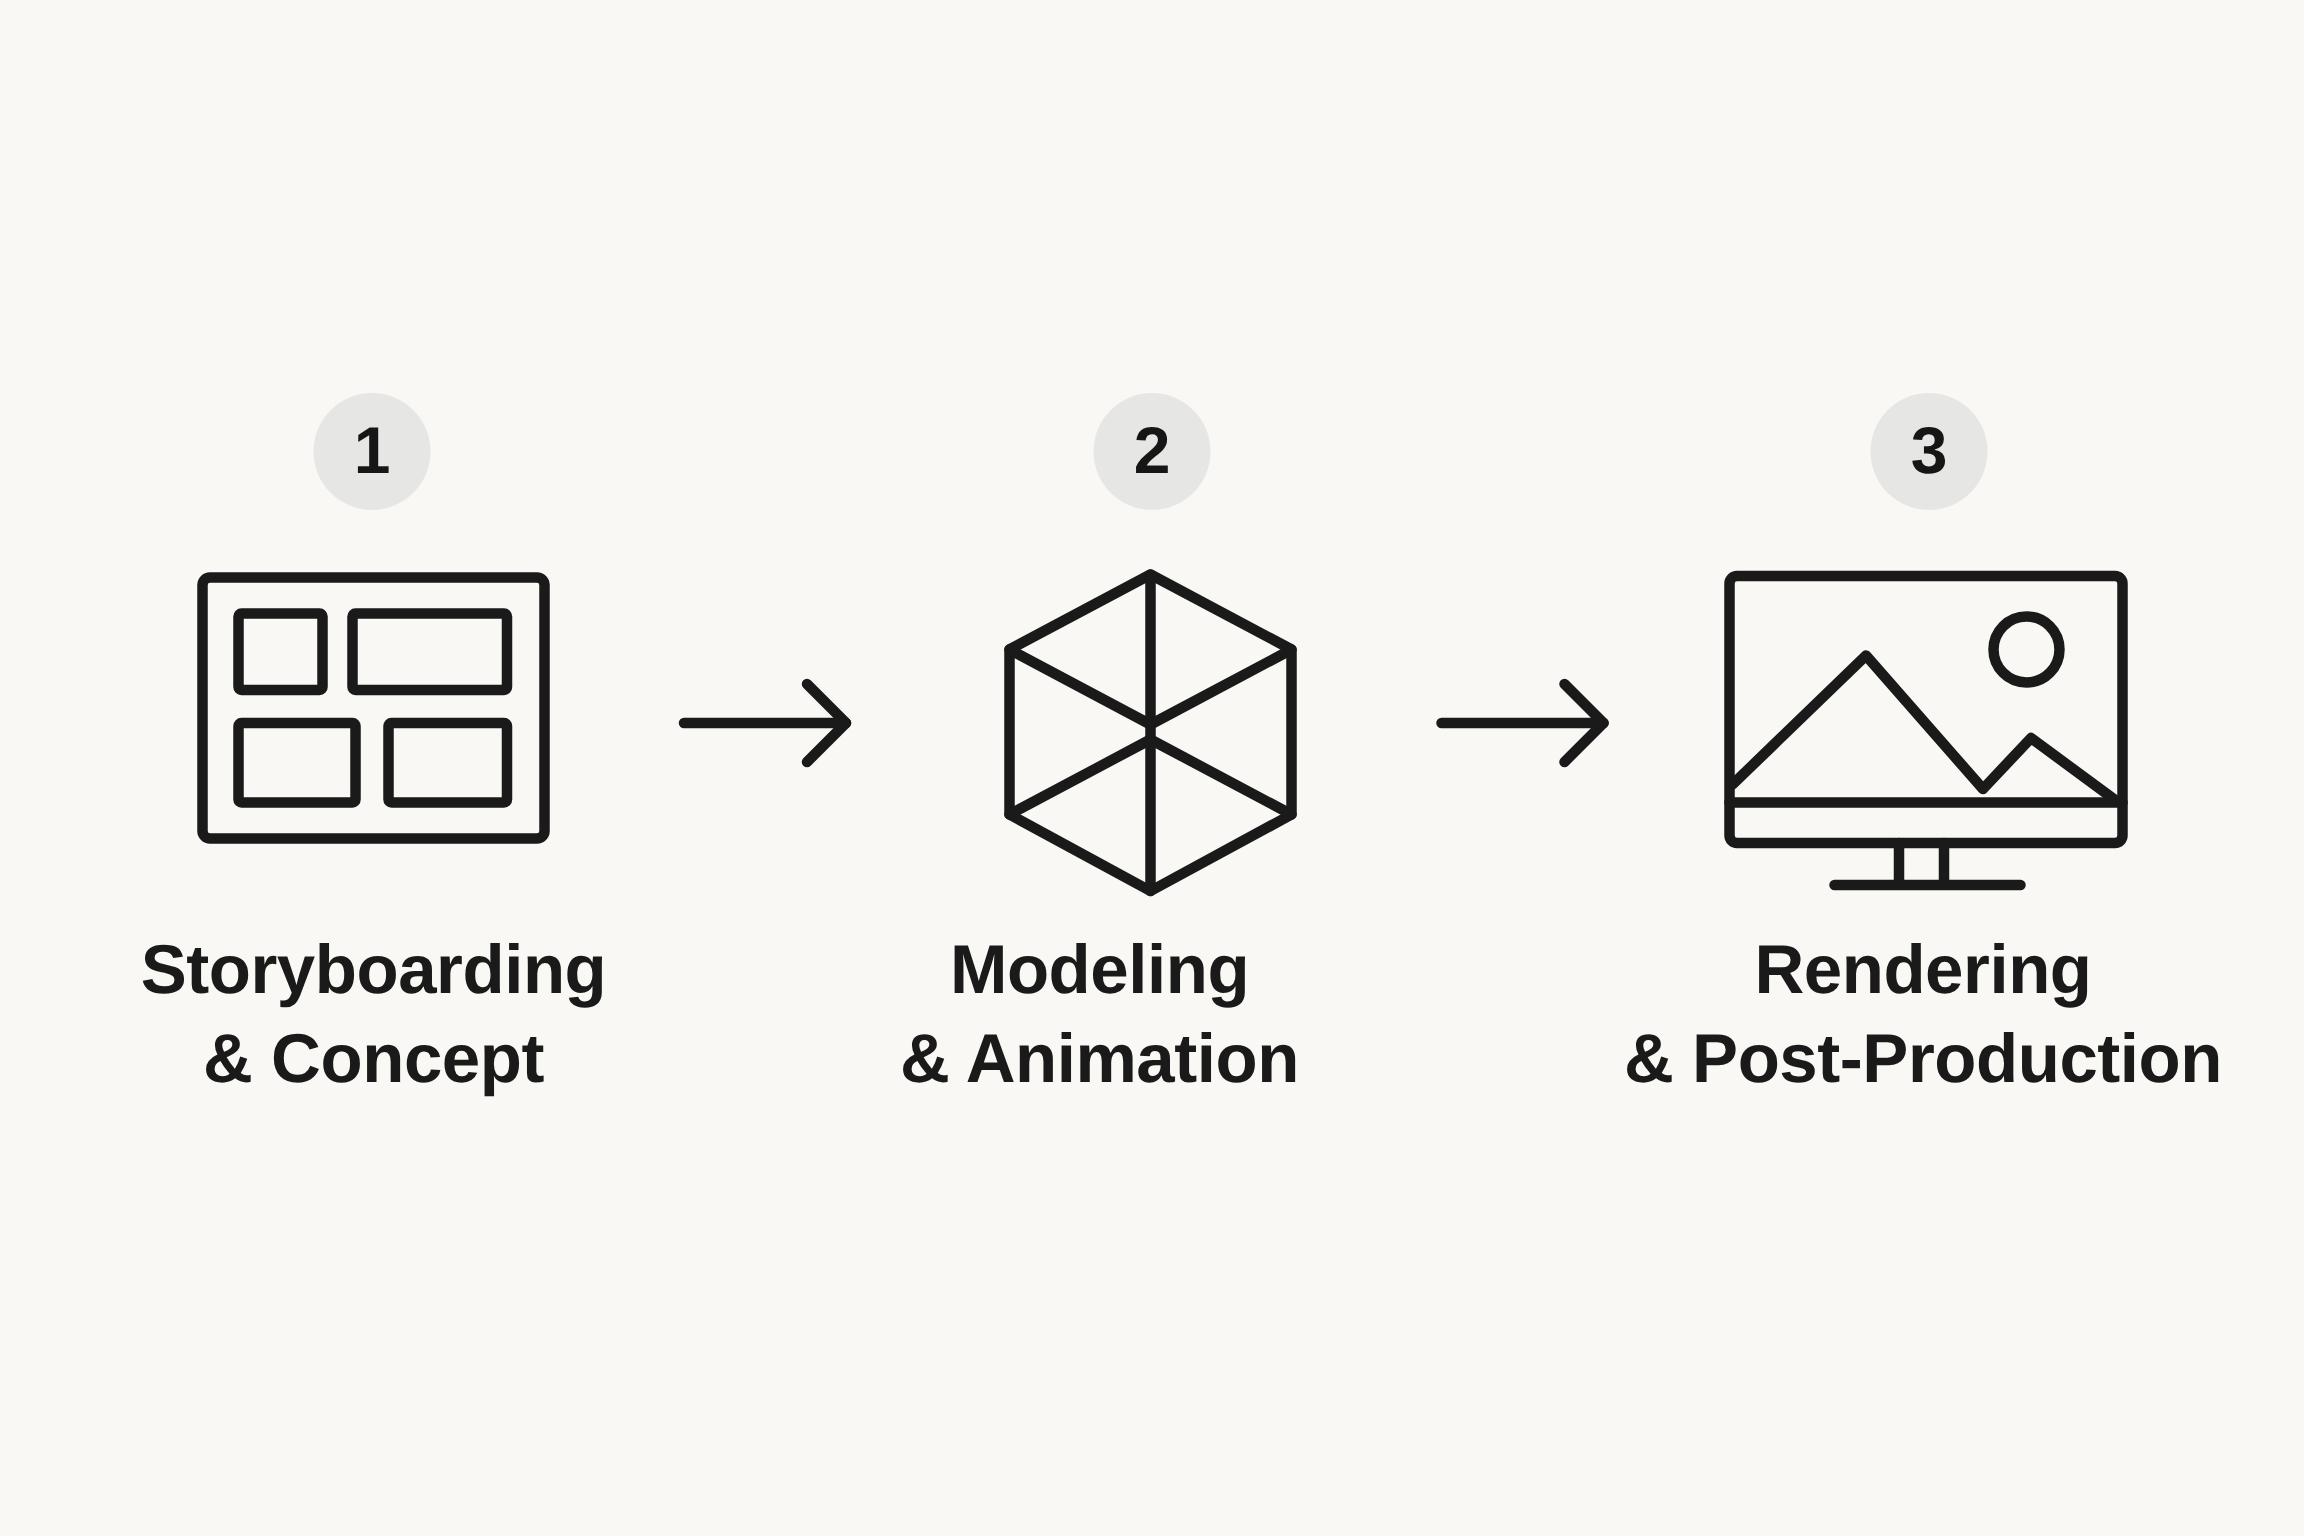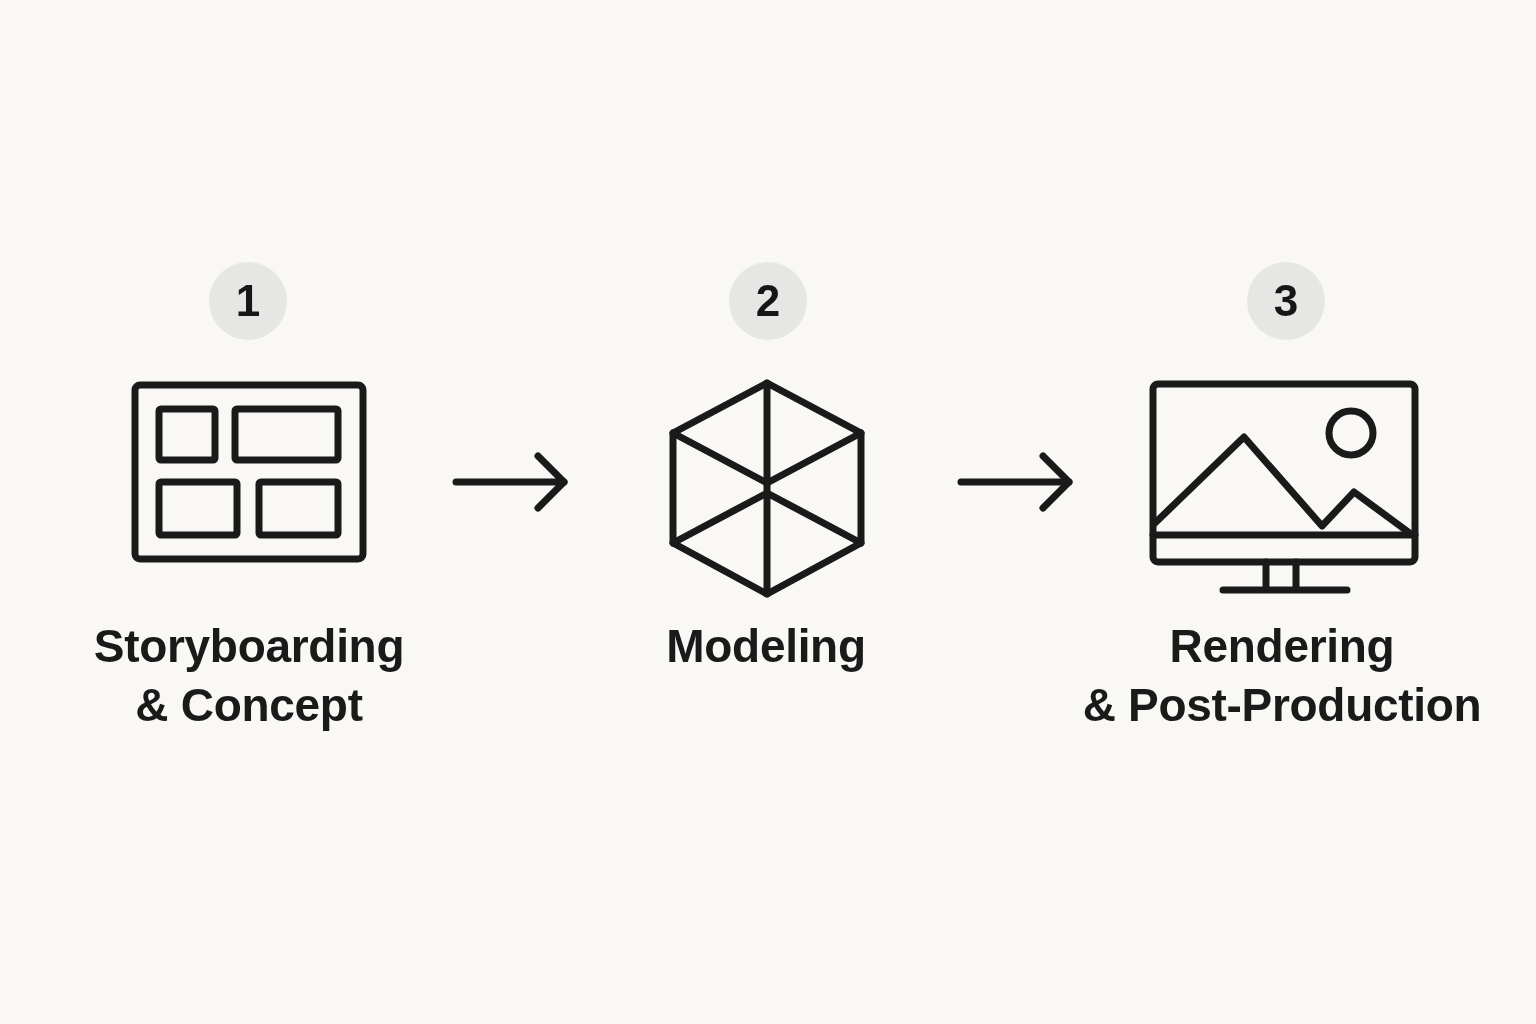--- a/index.html
+++ b/index.html
@@ -57,22 +57,23 @@
     <span>2</span>
   </div>
   <svg class="icon" style="left:664px; top:376px;" width="206" height="226" viewBox="0 0 206 226">
     <g fill="none" stroke="#1a1a1a" stroke-width="7" stroke-linejoin="round" stroke-linecap="round">
       <polygon points="103,7 197,57 197,167 103,218 9,167 9,57"></polygon>
       <line x1="103" y1="7" x2="103" y2="218"></line>
       <polyline points="9,57 103,107 197,57"></polyline>
       <polyline points="9,167 103,117 197,167"></polyline>
     </g>
   </svg>
-  <div class="label" style="left:506px; top:617px;">
+  <div class="label" style="left:473px; top:617px;">
     <span>Modeling</span>
+    <span>&amp; Animation</span>
   </div>
 
   <svg class="arrow" style="left:955px; top:452px;" width="124" height="60" viewBox="0 0 124 60">
     <g fill="none" stroke="#1a1a1a" stroke-width="7" stroke-linecap="round" stroke-linejoin="round">
       <line x1="6" y1="30" x2="114" y2="30"></line>
       <polyline points="88,4 114,30 88,56"></polyline>
     </g>
   </svg>
 
   <div class="badge" style="left:1247px; top:262px;">

